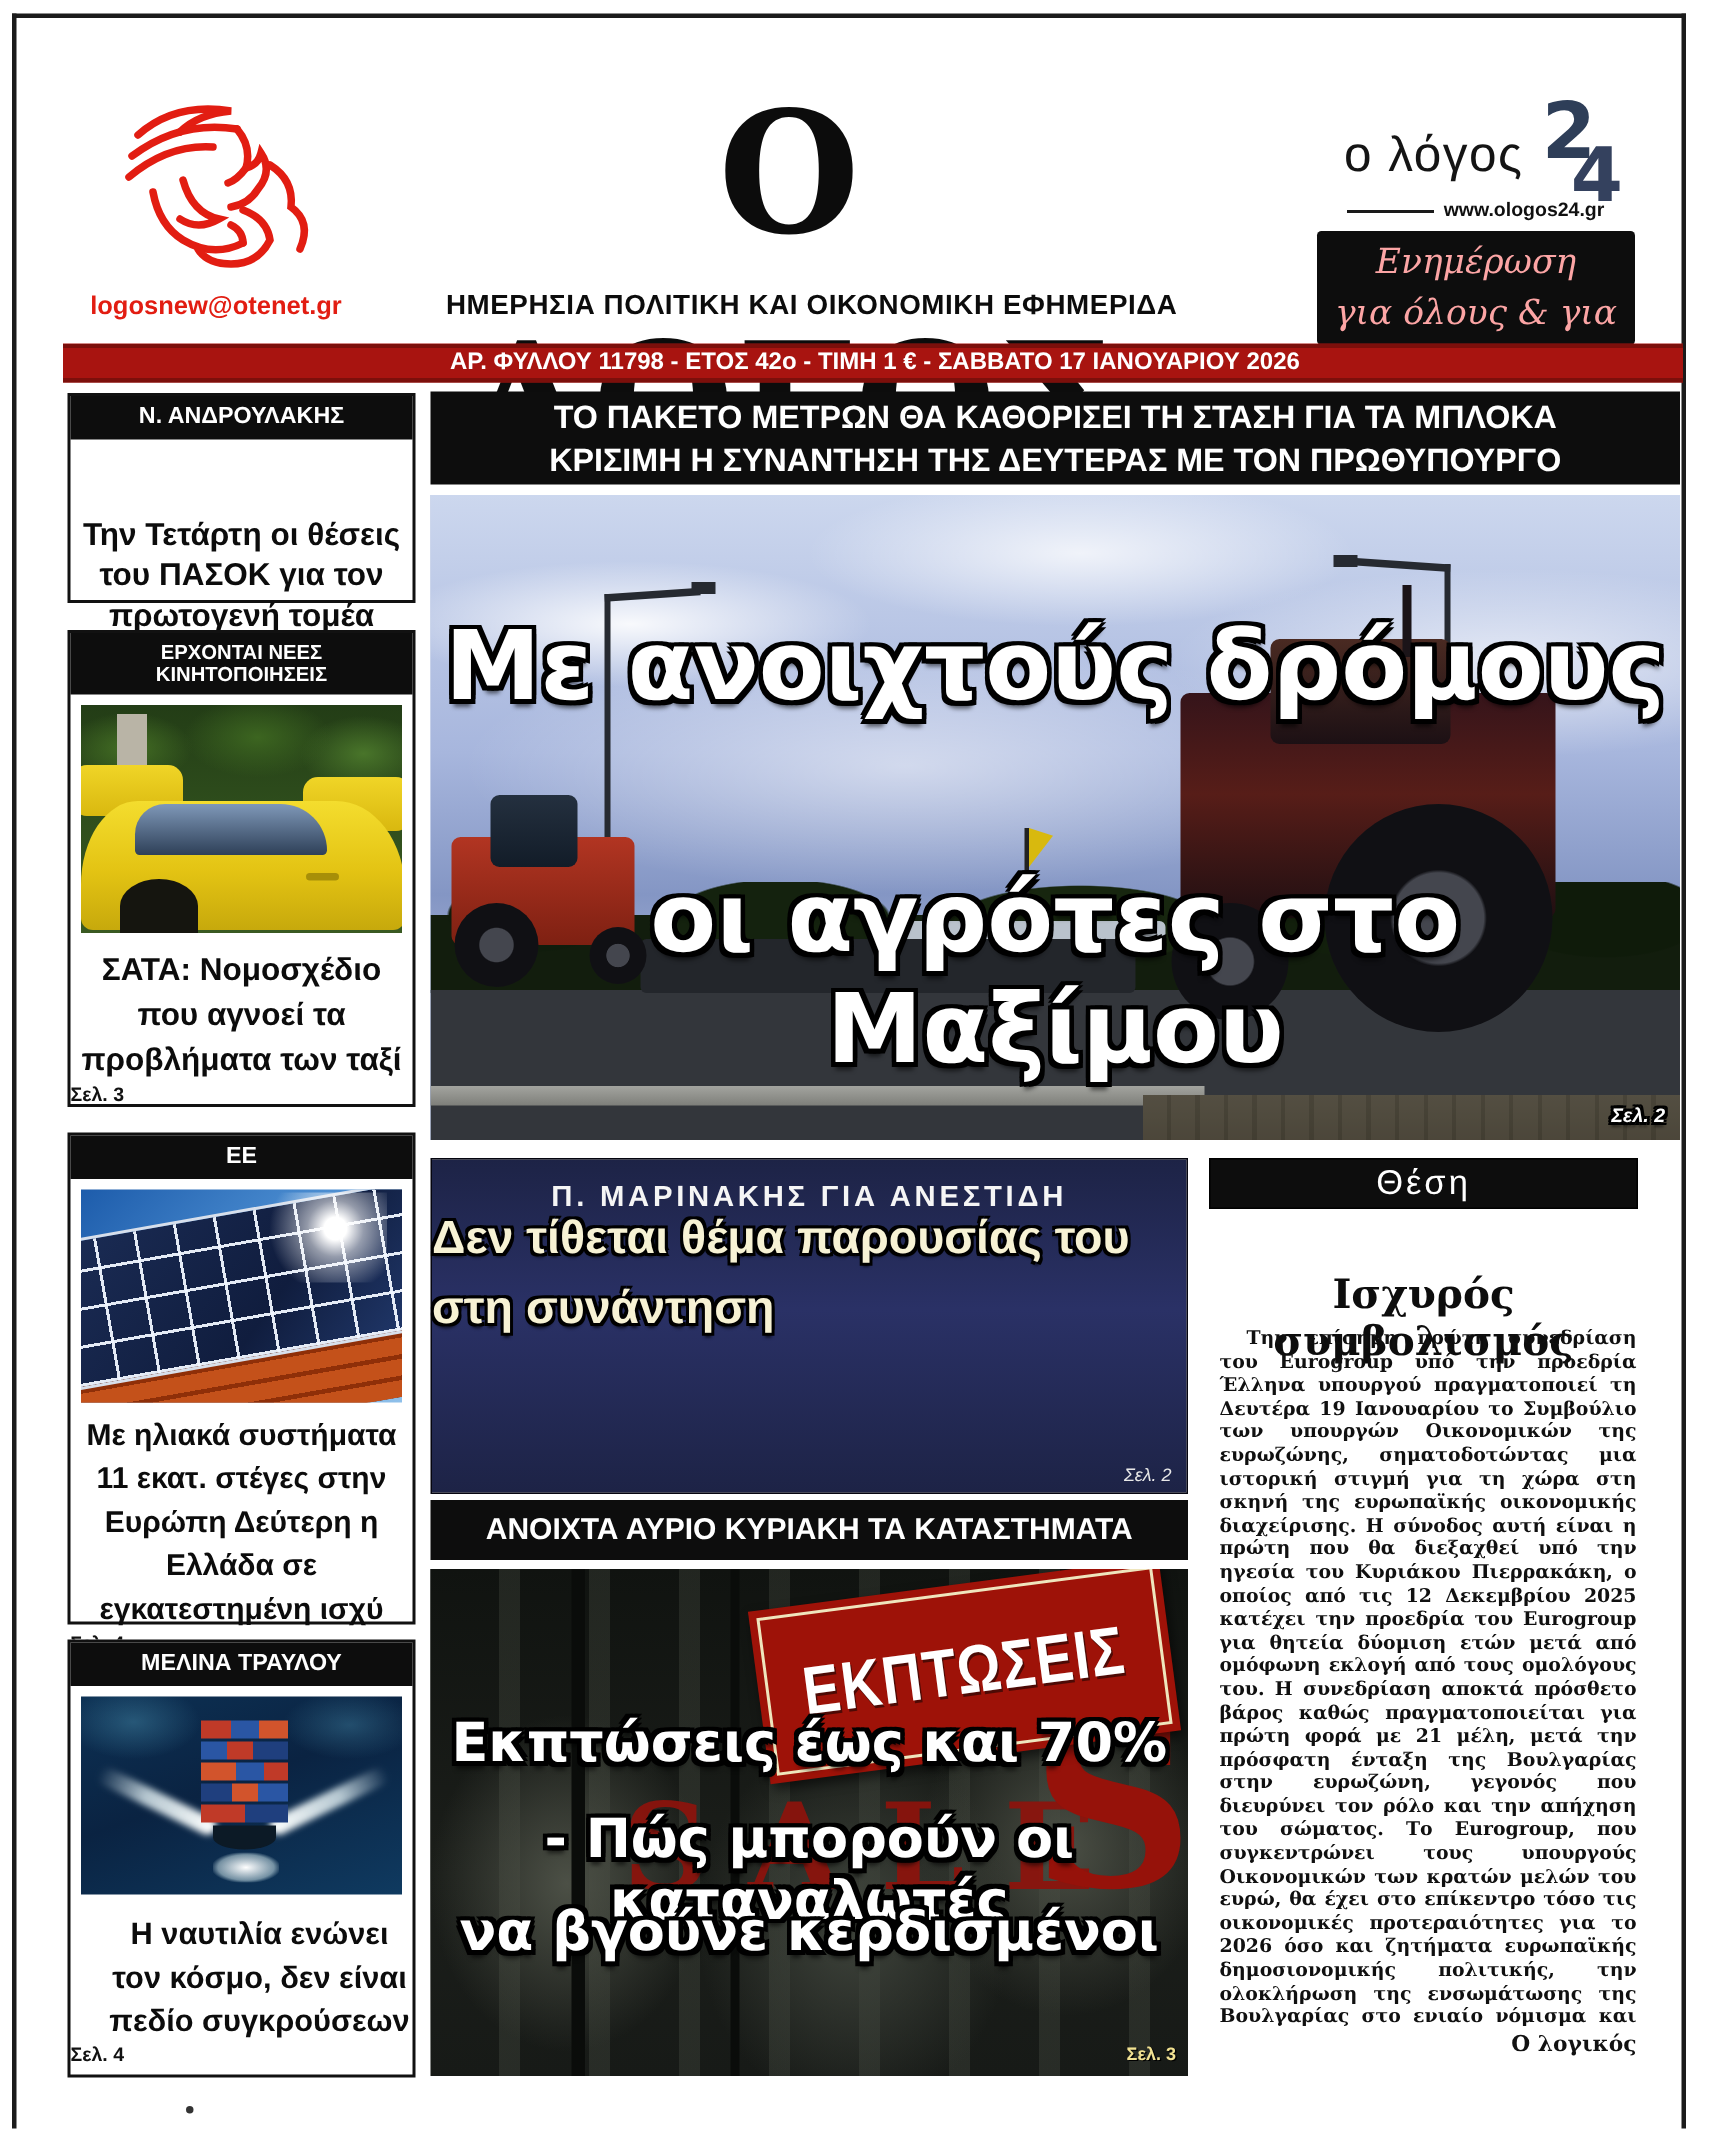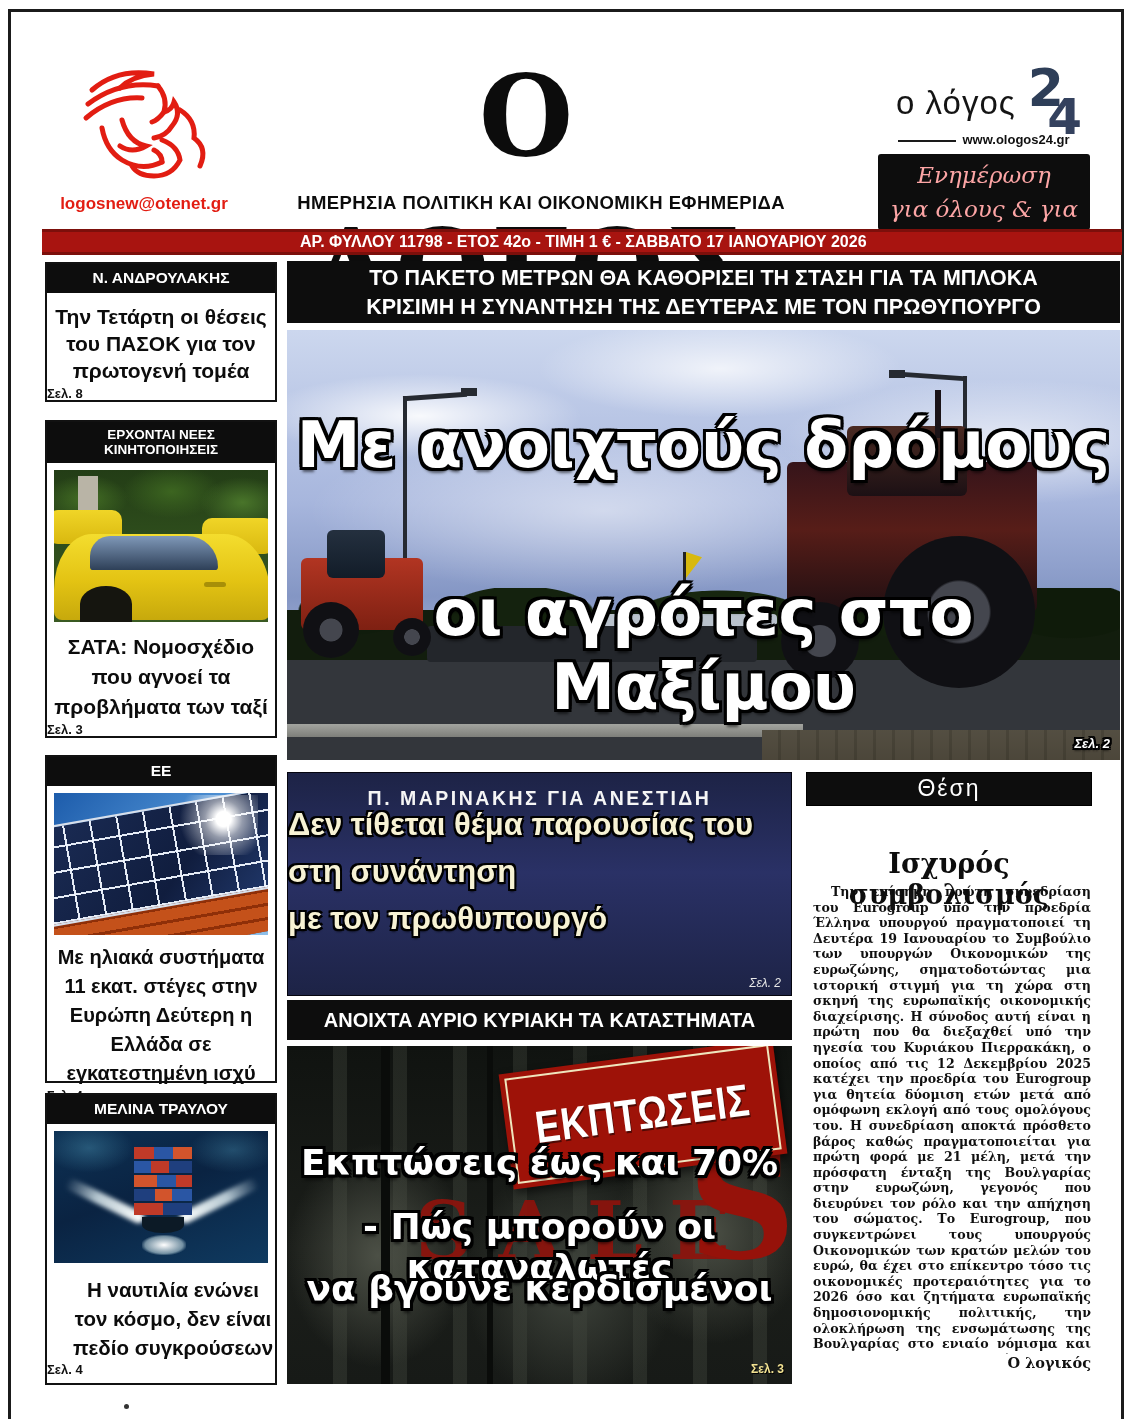--- a/index.html
+++ b/index.html
@@ -173,21 +173,21 @@
 
   <div class="abs" id="issuebar">ΑΡ. ΦΥΛΛΟΥ 11798 - ΕΤΟΣ 42ο - ΤΙΜΗ 1 € - ΣΑΒΒΑΤΟ 17 ΙΑΝΟΥΑΡΙΟΥ 2026</div>
 
   <div class="abs blackbar" id="topbanner">
     <div>ΤΟ ΠΑΚΕΤΟ ΜΕΤΡΩΝ ΘΑ ΚΑΘΟΡΙΣΕΙ ΤΗ ΣΤΑΣΗ ΓΙΑ ΤΑ ΜΠΛΟΚΑ</div>
     <div>ΚΡΙΣΙΜΗ Η ΣΥΝΑΝΤΗΣΗ ΤΗΣ ΔΕΥΤΕΡΑΣ ΜΕ ΤΟΝ ΠΡΩΘΥΠΟΥΡΓΟ</div>
   </div>
 
   <section class="side-item" style="top:262px;height:140px;">
     <div class="side-kicker">Ν. ΑΝΔΡΟΥΛΑΚΗΣ</div>
-    <div class="side-headline sidebar-hlpad" style="font-size:21px;line-height:27px;">Την Τετάρτη οι θέσεις του ΠΑΣΟΚ για τον πρωτογενή τομέα</div>
+    <div class="side-headline sidebar-hlpad" style="font-size:21px;line-height:27px;margin-top:40px;">Την Τετάρτη οι θέσεις του ΠΑΣΟΚ για τον πρωτογενή τομέα</div>
     <div class="side-page">Σελ. 8</div>
   </section>
 
   <section class="side-item" style="top:420px;height:318px;">
     <div class="side-kicker small">ΕΡΧΟΝΤΑΙ ΝΕΕΣ ΚΙΝΗΤΟΠΟΙΗΣΕΙΣ</div>
     <div class="side-photo" id="taxi">
       <div class="foliage"></div>
       <div class="pillar"></div>
       <div class="taxi-car" style="left:-6px;top:40px;width:74px;height:34px;"></div>
       <div class="taxi-car" style="left:148px;top:48px;width:72px;height:36px;"></div>
@@ -262,21 +262,20 @@
     <div id="mp-h1" class="ol">Με ανοιχτούς δρόμους</div>
     <div id="mp-h2" class="ol">οι αγρότες στο Μαξίμου</div>
     <div id="mp-sel" class="ol2">Σελ. 2</div>
   </div>
 
   <div class="abs" id="navybox">
     <div class="kick">Π. ΜΑΡΙΝΑΚΗΣ ΓΙΑ ΑΝΕΣΤΙΔΗ</div>
     <div class="hl">
       <div>Δεν τίθεται θέμα παρουσίας του</div>
       <div>στη συνάντηση</div>
-      <div>με τον πρωθυπουργό</div>
     </div>
     <div class="sel">Σελ. 2</div>
   </div>
 
   <div class="abs blackbar" id="stripbanner">ΑΝΟΙΧΤΑ ΑΥΡΙΟ ΚΥΡΙΑΚΗ ΤΑ ΚΑΤΑΣΤΗΜΑΤΑ</div>
 
   <div class="abs" id="sales">
     <div class="winbar" style="left:94px;width:9px;"></div>
     <div class="winbar" style="left:200px;width:6px;"></div>
     <div id="sales-letters">SALE</div>

